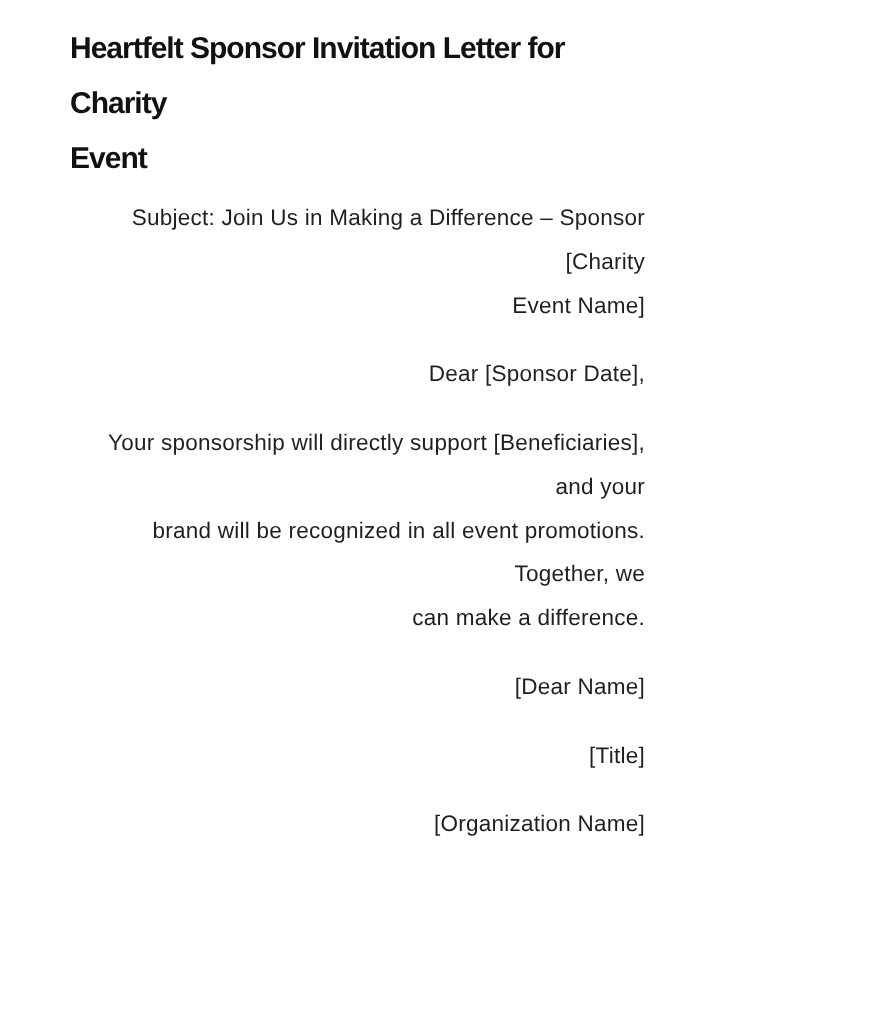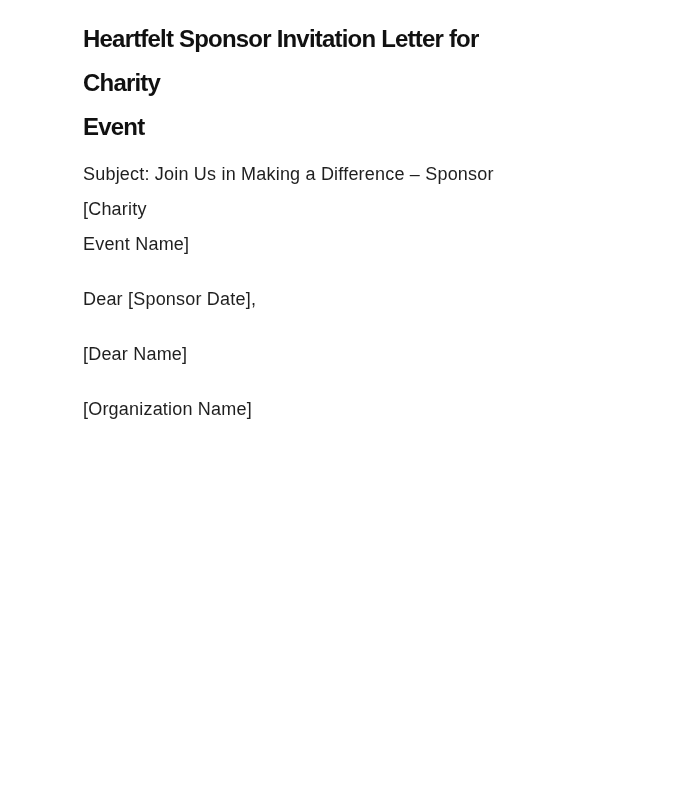--- a/index.html
+++ b/index.html
@@ -10,53 +10,57 @@
   body {
     width: 700px;
     min-height: 810px;
     font-family: "Liberation Sans", "DejaVu Sans", sans-serif;
     -webkit-font-smoothing: antialiased;
   }
   .article {
     padding: 0 40px 0 56px;
     box-sizing: border-box;
     width: 556px;
-    margin-left: 27px;
   }
   h1.letter-title {
     margin: 17px 0 8px 0;
     font-size: 24px;
     line-height: 44px;
     font-weight: 700;
     letter-spacing: -0.8px;
     color: #111111;
     white-space: pre-line;
   }
   p.letter-paragraph {
     margin: 0 0 20px 0;
     font-size: 18px;
     line-height: 35px;
     letter-spacing: 0.2px;
     color: #1f1f1f;
     white-space: pre-line;
+    text-align: right;
   }
 </style>
 </head>
 <body>
 
 <div class="article">
   <h1 class="letter-title">Heartfelt Sponsor Invitation Letter for Charity
 Event</h1>
 
   <p class="letter-paragraph">Subject: Join Us in Making a Difference – Sponsor [Charity
 Event Name]</p>
 
   <p class="letter-paragraph">Dear [Sponsor Date],</p>
 
 
+  <p class="letter-paragraph">Your sponsorship will directly support [Beneficiaries], and your
+brand will be recognized in all event promotions. Together, we
+can make a difference.</p>
 
 
   <p class="letter-paragraph">[Dear Name]</p>
 
+  <p class="letter-paragraph">[Title]</p>
 
   <p class="letter-paragraph">[Organization Name]</p>
 
 </div>
 
 </body></html>

